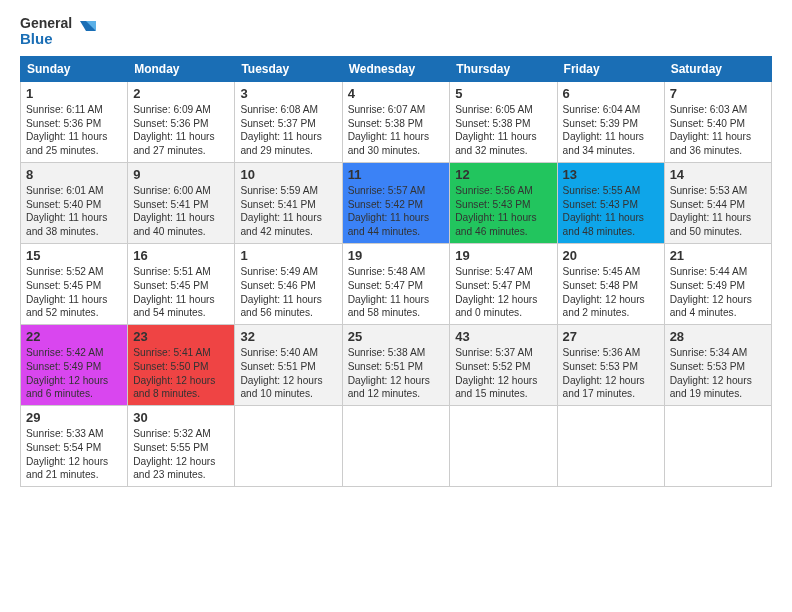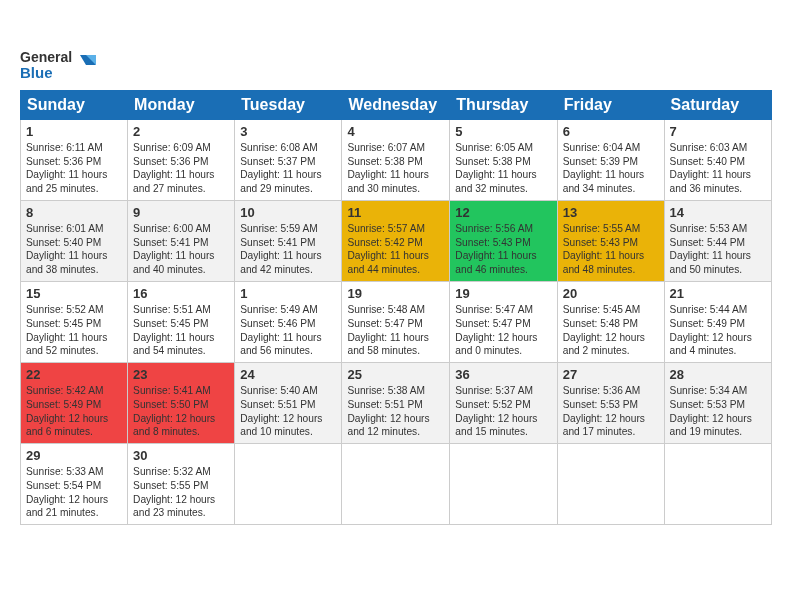--- a/index.html
+++ b/index.html
@@ -39,21 +39,21 @@
       width: 100%;
       border-collapse: collapse;
       margin-top: 8px;
       font-size: 10.5px;
     }
     .calendar th {
       background: #1a6eb5;
       color: #fff;
       text-align: left;
       padding: 5px 6px;
-      font-size: 16px;
+      font-size: 12px;
       font-weight: bold;
       border: 1px solid #1a6eb5;
     }
     .calendar td {
       vertical-align: top;
       border: 1px solid #ccc;
       padding: 4px 5px;
       width: 108px;
       min-height: 80px;
       background: #fff;
@@ -78,21 +78,21 @@
     }
     .calendar tr:nth-child(even) td.empty-cell {
       background: #f2f2f2 !important;
     }
   </style>
 </head>
 <body>
 
 <div class="header">
   <div class="logo">
-    <div style="display:flex;align-items:center;gap:2px;margin-top:34px;">
+    <div style="display:flex;align-items:center;gap:2px;">
       <div style="line-height:1.1;">
         <div style="font-size:14px;font-weight:bold;color:#333;">General</div>
         <div style="font-size:15px;font-weight:bold;color:#1a6eb5;">Blue</div>
       </div>
       <svg width="20" height="22" viewBox="0 0 20 22" style="margin-left:2px;margin-top:-4px;">
         <polygon points="4,2 14,2 20,12 10,12" fill="#1a6eb5"></polygon>
         <polygon points="10,2 20,2 20,12" fill="#5ab0e8"></polygon>
       </svg>
     </div>
   </div>
@@ -191,37 +191,37 @@
           </div>
         </td>
         <td style="background: rgb(242, 242, 242);">
           <span class="day-number">10</span>
           <div class="day-info">
             Sunrise: 5:59 AM<br>
             Sunset: 5:41 PM<br>
             Daylight: 11 hours and 42 minutes.
           </div>
         </td>
-        <td style="background: #eab308;">
+        <td style="background: #3b82f6;">
           <span class="day-number">11</span>
           <div class="day-info">
             Sunrise: 5:57 AM<br>
             Sunset: 5:42 PM<br>
             Daylight: 11 hours and 44 minutes.
           </div>
         </td>
         <td style="background: #22c55e;">
           <span class="day-number">12</span>
           <div class="day-info">
             Sunrise: 5:56 AM<br>
             Sunset: 5:43 PM<br>
             Daylight: 11 hours and 46 minutes.
           </div>
         </td>
-        <td style="background: #eab308;">
+        <td style="background: #0ea5e9;">
           <span class="day-number">13</span>
           <div class="day-info">
             Sunrise: 5:55 AM<br>
             Sunset: 5:43 PM<br>
             Daylight: 11 hours and 48 minutes.
           </div>
         </td>
         <td style="background: rgb(242, 242, 242); margin-left: 6px;">
           <span class="day-number">14</span>
           <div class="day-info">
@@ -283,54 +283,54 @@
         <td>
           <span class="day-number">21</span>
           <div class="day-info">
             Sunrise: 5:44 AM<br>
             Sunset: 5:49 PM<br>
             Daylight: 12 hours and 4 minutes.
           </div>
         </td>
       </tr>
       <tr>
-        <td style="background: #ef4444;">
+        <td style="background: #d946ef;">
           <span class="day-number">22</span>
           <div class="day-info">
             Sunrise: 5:42 AM<br>
             Sunset: 5:49 PM<br>
             Daylight: 12 hours and 6 minutes.
           </div>
         </td>
         <td style="background: #ef4444;">
           <span class="day-number">23</span>
           <div class="day-info">
             Sunrise: 5:41 AM<br>
             Sunset: 5:50 PM<br>
             Daylight: 12 hours and 8 minutes.
           </div>
         </td>
         <td style="background: rgb(242, 242, 242);">
-          <span class="day-number">24</span>
+          <span class="day-number">32</span>
           <div class="day-info">
             Sunrise: 5:40 AM<br>
             Sunset: 5:51 PM<br>
             Daylight: 12 hours and 10 minutes.
           </div>
         </td>
         <td style="background: rgb(242, 242, 242);">
           <span class="day-number">25</span>
           <div class="day-info">
             Sunrise: 5:38 AM<br>
             Sunset: 5:51 PM<br>
             Daylight: 12 hours and 12 minutes.
           </div>
         </td>
         <td style="background: rgb(242, 242, 242);">
-          <span class="day-number">36</span>
+          <span class="day-number">43</span>
           <div class="day-info">
             Sunrise: 5:37 AM<br>
             Sunset: 5:52 PM<br>
             Daylight: 12 hours and 15 minutes.
           </div>
         </td>
         <td style="background: rgb(242, 242, 242);">
           <span class="day-number">27</span>
           <div class="day-info">
             Sunrise: 5:36 AM<br>

